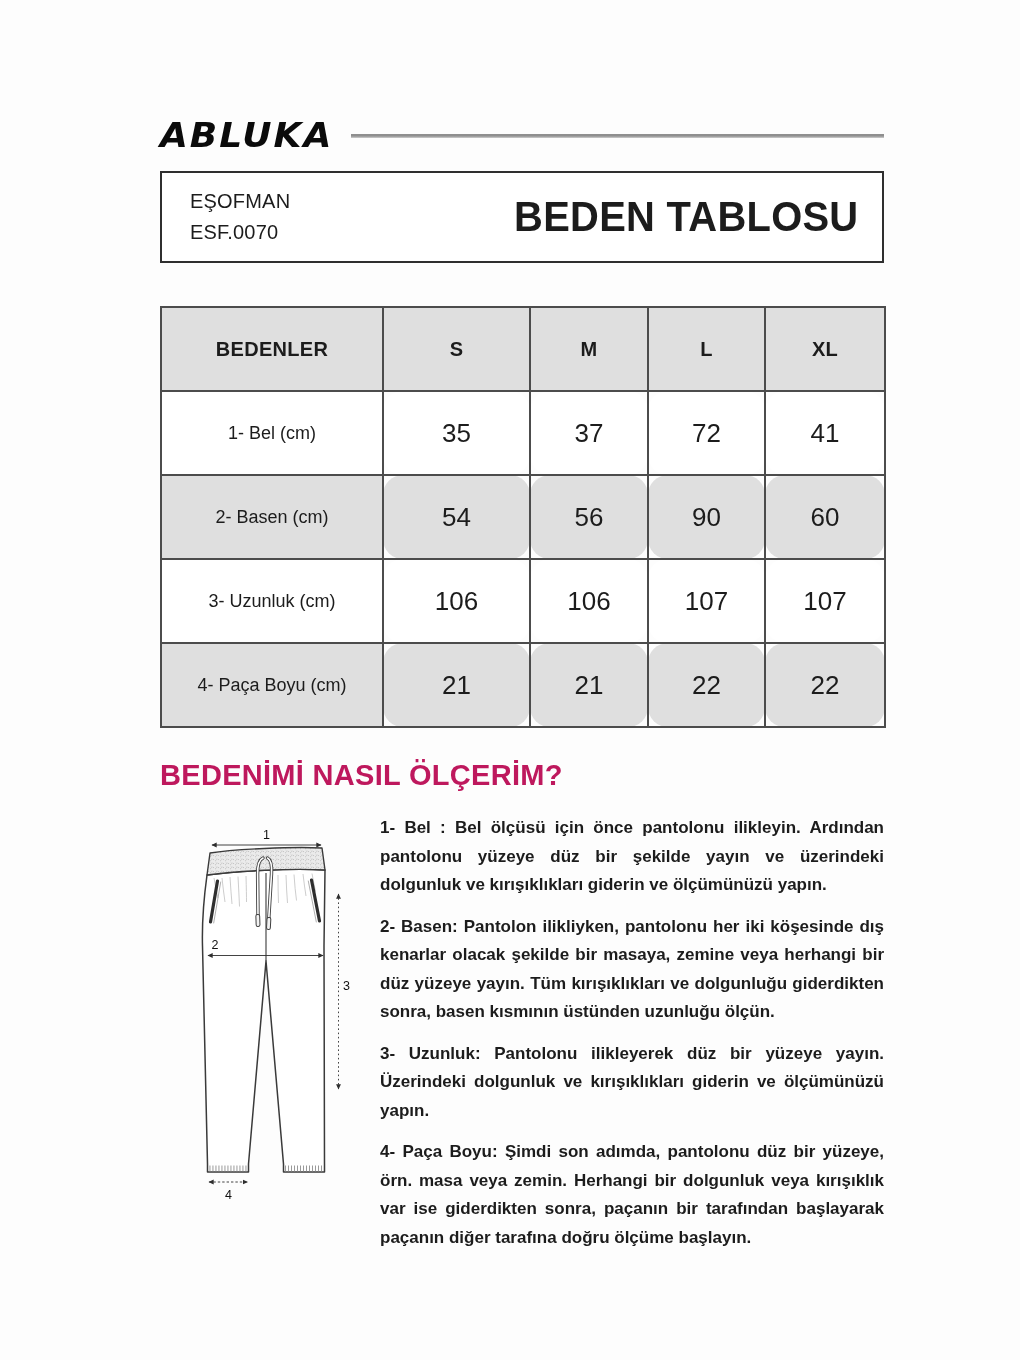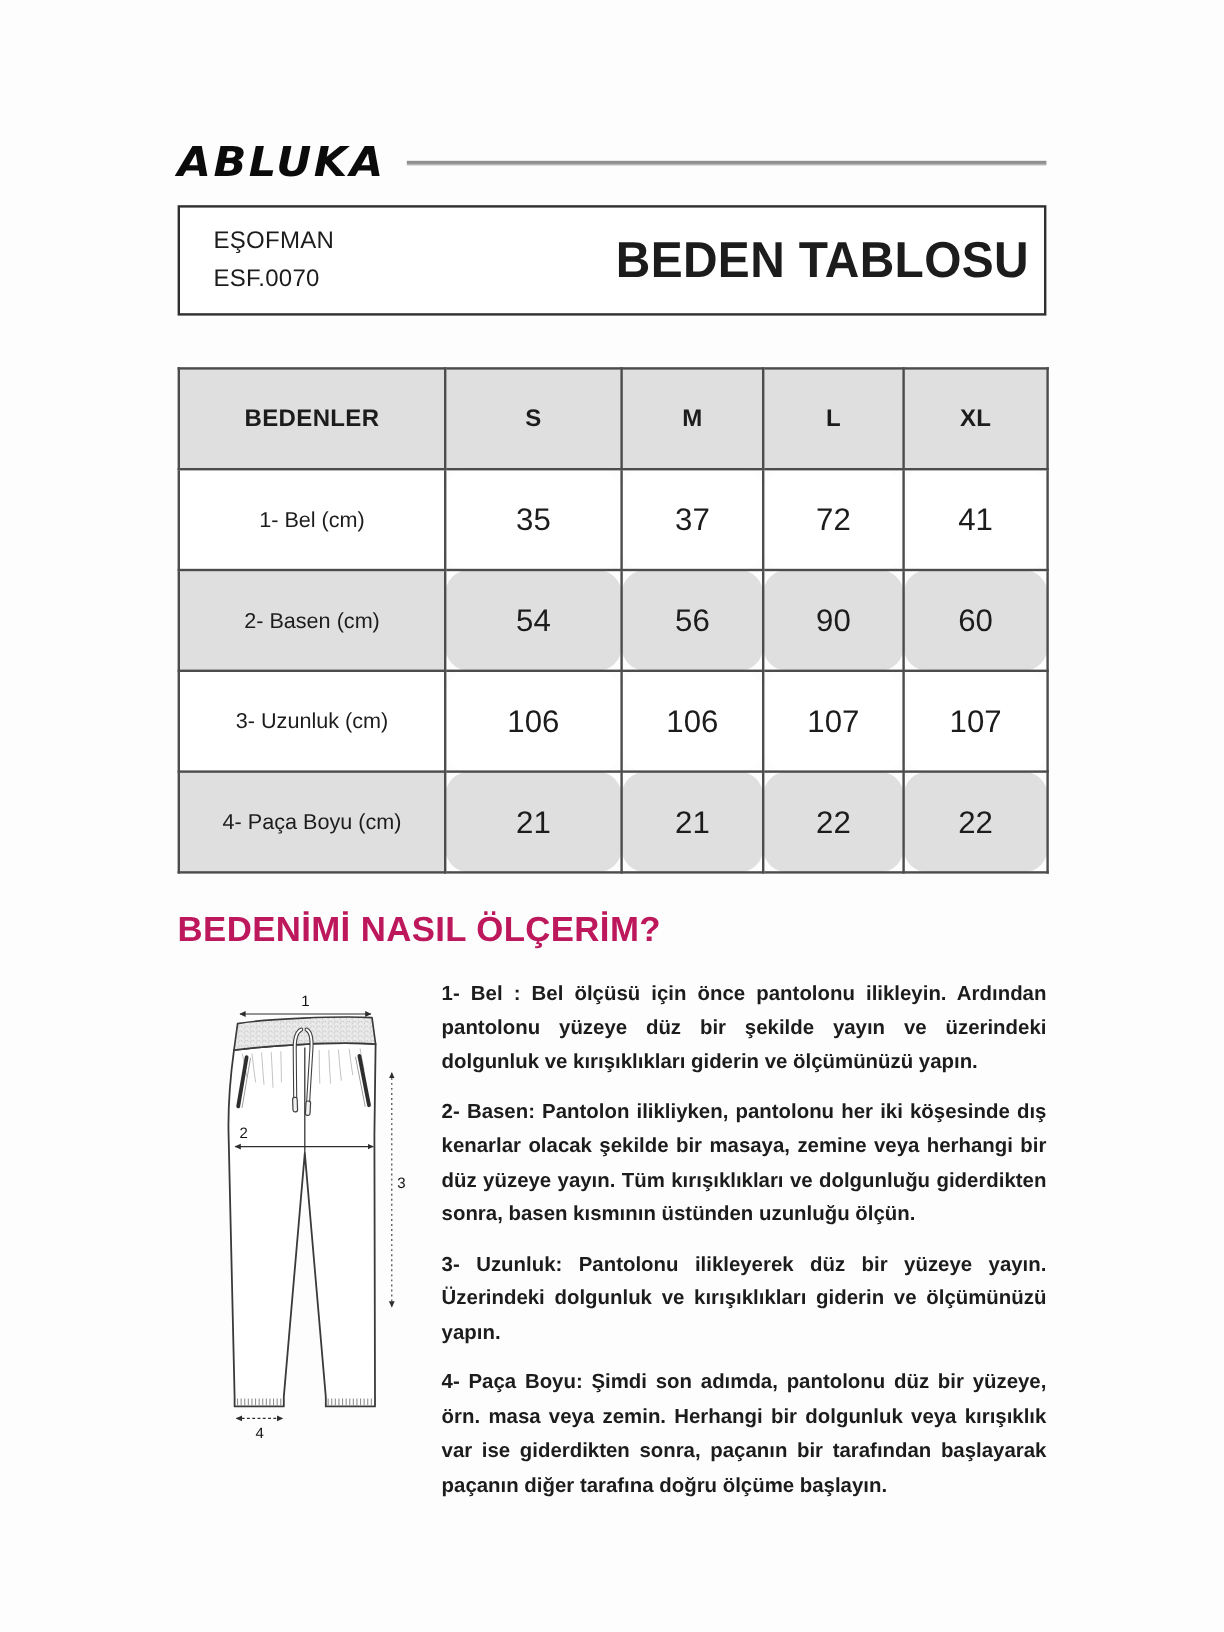--- a/index.html
+++ b/index.html
@@ -2,37 +2,37 @@
 <html><head>
 <meta charset="utf-8">
 <style>
   * { box-sizing: border-box; }
   html,body { margin:0; padding:0; }
   body {
     width:1020px; height:1360px; position:relative;
     background:#fdfdfd; color:#1c1c1c;
     font-family:"Liberation Sans","DejaVu Sans",sans-serif;
   }
-  .page { position:absolute; left:148px; top:118px; width:724px; }
+  .page { position:absolute; left:160px; top:118px; width:724px; }
 
   
   .brand-row { display:flex; align-items:center; height:36px; }
   .logo {
     font-family:"DejaVu Sans",sans-serif; font-style:italic; font-weight:bold;
     font-size:36px; letter-spacing:2px; line-height:36px; white-space:nowrap;
     transform:scaleY(0.95); transform-origin:left center; color:#0b0b0b;
   }
   .rule { flex:1; height:4px; margin-left:18px;
     background:linear-gradient(to bottom,#8f8f8f 0,#8f8f8f 48%,#cfcfcf 100%); }
 
   
   .header-box {
     margin-top:17px; height:92px; border:2px solid #2f2f2f; background:#fff;
     display:flex; align-items:center; justify-content:space-between;
-    padding:0 13px 0 28px;
+    padding:0 24px 0 28px;
   }
   .product { font-size:20px; line-height:31px; letter-spacing:0.2px; }
   .box-title { font-size:42px; font-weight:600; letter-spacing:0.3px;
     transform:scaleX(0.95); transform-origin:right center; white-space:nowrap; }
 
   
   .size-table { margin-top:43px; width:724px; border-collapse:collapse; table-layout:fixed; }
   .size-table th, .size-table td {
     border:2px solid #4c4c4c; text-align:center; vertical-align:middle;
     height:84px; padding:2px; background:#fff;

